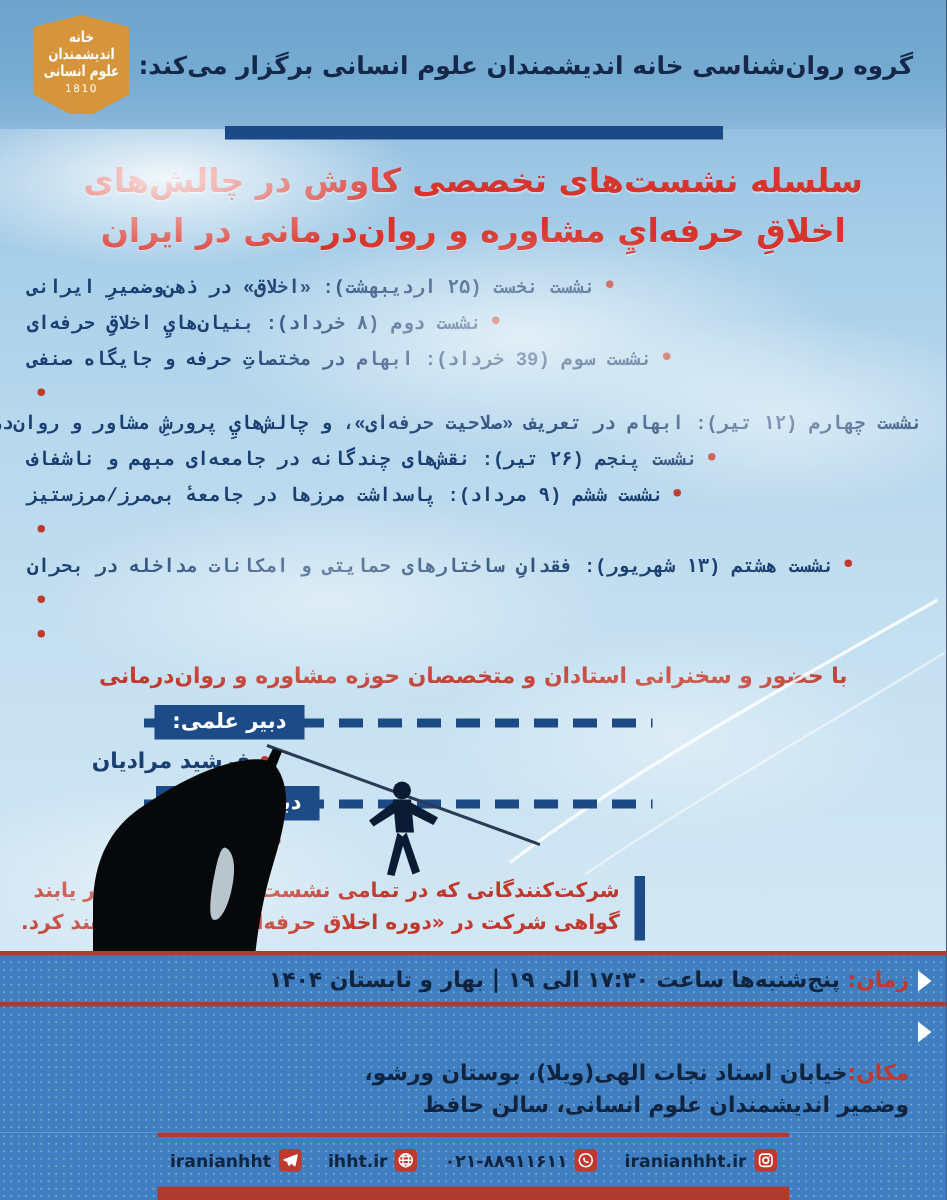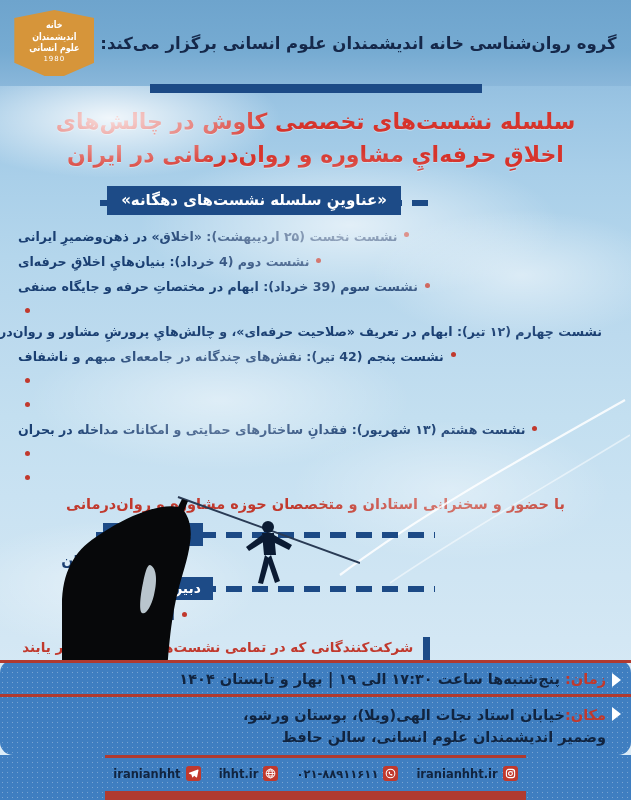--- a/index.html
+++ b/index.html
@@ -56,21 +56,21 @@
     color:#15284a;
     font-weight:bold;
     font-size:16.5px;
     letter-spacing:-.2px;
     white-space:nowrap;
     margin-left:6px;
     text-align:center;
   }
   .logo {
     position:relative;
-    width:80px; height:66px;
+    width:64px; height:66px;
     flex:0 0 auto;
   }
   .logo-shape {
     position:absolute; inset:0;
     background:#d6953a;
     -webkit-clip-path: polygon(50% 0%, 100% 12%, 100% 80%, 62% 100%, 38% 100%, 0 80%, 0 12%);
     clip-path: polygon(50% 0%, 100% 12%, 100% 80%, 62% 100%, 38% 100%, 0 80%, 0 12%);
     display:flex; flex-direction:column;
     align-items:center; justify-content:center;
     gap:1px;
@@ -120,22 +120,23 @@
     padding:5px 14px 6px;
     white-space:nowrap;
   }
 
   
   .list { margin-top:10px; padding:0 16px; }
   .item {
     display:flex; align-items:flex-end; justify-content:flex-start;
     flex-direction:row;
     direction:rtl;
-    margin:0 13px 5px 0;
+    margin:0 0 5px 0;
     padding-left:2px;
+    font-family:Liberation Mono, monospace;
   }
   .item-row { width:100%; text-align:left; }
   .bullet {
     display:inline-block;
     width:5px; height:5px; border-radius:50%;
     background:#c1392d;
     margin:0 0 3px 7px;
     vertical-align:middle;
   }
   .item-text {
@@ -188,41 +189,40 @@
   }
 
   
   .info {
     position:absolute; left:0; right:0; bottom:45px;
     background:#3f7ec0;
     background-image:
       radial-gradient(rgba(255,255,255,.30) 0.8px, transparent 0.9px);
     background-size:5px 5px;
     padding:0;
-    border-radius:13px;
   }
   .info-line { position:relative; height:3px; background:#b03a30; }
   .info-row {
     display:flex; align-items:flex-start; justify-content:flex-start;
     padding:6px 10px 6px 10px;
     gap:6px;
   }
   .arrow {
     flex:0 0 auto; margin-top:4px;
     width:0; height:0;
     border-top:7px solid transparent;
     border-bottom:7px solid transparent;
     border-left:9px solid #ffffff;
   }
   .info-body { text-align:right; flex:1; }
   .k { color:#c1392d; font-weight:bold; font-size:14.5px; }
   .v { color:#11243f; font-weight:bold; font-size:14.5px; }
   .v2 { color:#11243f; font-weight:bold; font-size:14.5px; letter-spacing:.4px; }
   .sep { color:#11243f; font-weight:bold; }
-  .loc-line { line-height:1.5; letter-spacing:.5px; }
+  .loc-line { line-height:1.5; letter-spacing:.5px;margin-top:26px; }
 
   
   .footer {
     position:absolute; left:0; right:0; bottom:0;
     height:45px;
     background:#3f7ec0;
     background-image:radial-gradient(rgba(255,255,255,.30) 0.8px, transparent 0.9px);
     background-size:5px 5px;
   }
   .footer-rule-top { height:3px; background:#b03a30; margin:0 105px; }
@@ -264,66 +264,62 @@
   <svg class="contrail" style="left:330px; top:395px; width:300px; height:190px;" viewBox="0 0 300 190">
     <path d="M10 180 C 90 120, 180 70, 295 5" stroke="rgba(255,255,255,.85)" stroke-width="2.2" fill="none"></path>
     <path d="M60 188 C 130 140, 210 95, 300 40" stroke="rgba(255,255,255,.5)" stroke-width="1.6" fill="none"></path>
   </svg>
 
   <div class="header">
     <div class="header-text">گروه روان‌شناسی خانه اندیشمندان علوم انسانی برگزار می‌کند:</div>
     <div class="logo">
       <div class="logo-shape">
         <div class="logo-cal">خانه<br>اندیشمندان<br>علوم انسانی</div>
-        <div class="logo-year">1980</div>
+        <div class="logo-year">1810</div>
       </div>
     </div>
   </div>
 
   <div class="title-rule"></div>
 
   <div class="title">
     <div>سلسله نشست‌های تخصصی کاوش در چالش‌های</div>
     <div>اخلاقِ حرفه‌ايِ مشاوره و روان‌درمانی در ایران</div>
   </div>
 
-  <div class="banner-wrap">
-    <div class="dash dash-top"></div>
-    <div class="banner">«عناوینِ سلسله نشست‌های دهگانه»</div>
-  </div>
 
   <div class="list">
     <div class="item">
         <div class="item-row">
       <span class="bullet"></span><span class="item-text"><span class="item-label">نشست نخست (۲۵ اردیبهشت):</span> <span>«اخلاق» در ذهن‌وضمیرِ ایرانی</span></span>
     </div>
       </div>
     <div class="item">
         <div class="item-row">
-      <span class="bullet"></span><span class="item-text"><span class="item-label">نشست دوم (4 خرداد):</span> <span>بنیان‌هايِ اخلاقِ حرفه‌ای</span></span>
+      <span class="bullet"></span><span class="item-text"><span class="item-label">نشست دوم (۸ خرداد):</span> <span>بنیان‌هايِ اخلاقِ حرفه‌ای</span></span>
     </div>
       </div>
     <div class="item">
         <div class="item-row">
       <span class="bullet"></span><span class="item-text"><span class="item-label">نشست سوم (39 خرداد):</span> <span>ابهام در مختصاتِ حرفه و جایگاه صنفی</span></span>
     </div>
       </div>
     <div class="item">
         <div class="item-row">
       <span class="bullet"></span><span class="item-text"><span class="item-label">نشست چهارم (۱۲ تیر):</span> <span>ابهام در تعریف «صلاحیت حرفه‌ای»، و چالش‌هايِ پرورشِ مشاور و روان‌درمانگر</span></span>
     </div>
       </div>
     <div class="item">
         <div class="item-row">
-      <span class="bullet"></span><span class="item-text"><span class="item-label">نشست پنجم (42 تیر):</span> <span>نقش‌های چندگانه در جامعه‌ای مبهم و ناشفاف</span></span>
-    </div>
-      </div>
-    <div class="item">
-        <div class="item-row">
-      <span class="bullet"></span>
+      <span class="bullet"></span><span class="item-text"><span class="item-label">نشست پنجم (۲۶ تیر):</span> <span>نقش‌های چندگانه در جامعه‌ای مبهم و ناشفاف</span></span>
+    </div>
+      </div>
+    <div class="item">
+        <div class="item-row">
+      <span class="bullet"></span><span class="item-text"><span class="item-label">نشست ششم (۹ مرداد):</span> <span>پاسداشت مرزها در جامعهٔ بی‌مرز/مرزستیز</span></span>
     </div>
       </div>
     <div class="item">
         <div class="item-row">
       <span class="bullet"></span>
     </div>
       </div>
     <div class="item">
         <div class="item-row">
       <span class="bullet"></span><span class="item-text"><span class="item-label">نشست هشتم (۱۳ شهریور):</span> <span>فقدانِ ساختارهای حمایتی و امکانات مداخله در بحران</span></span>

